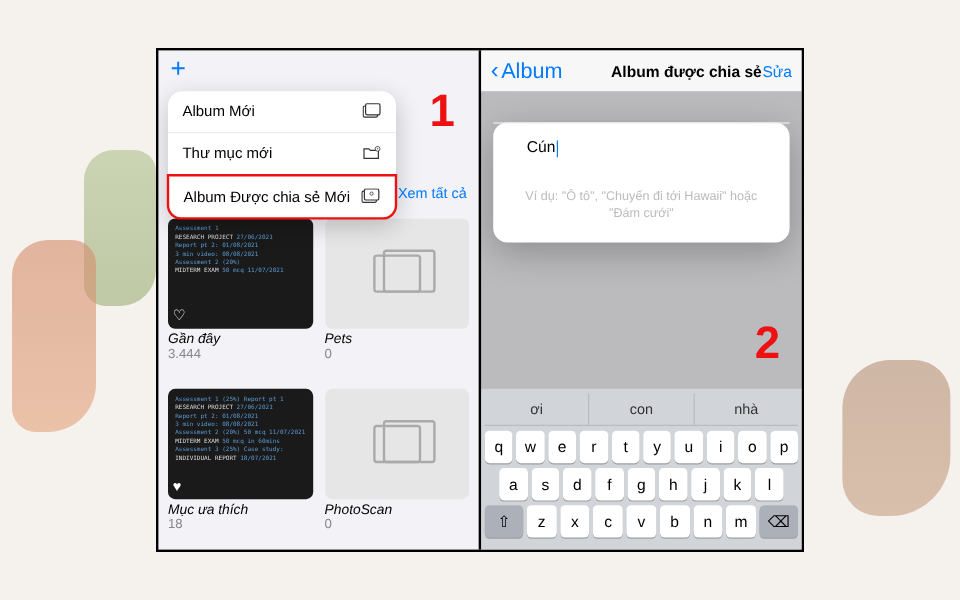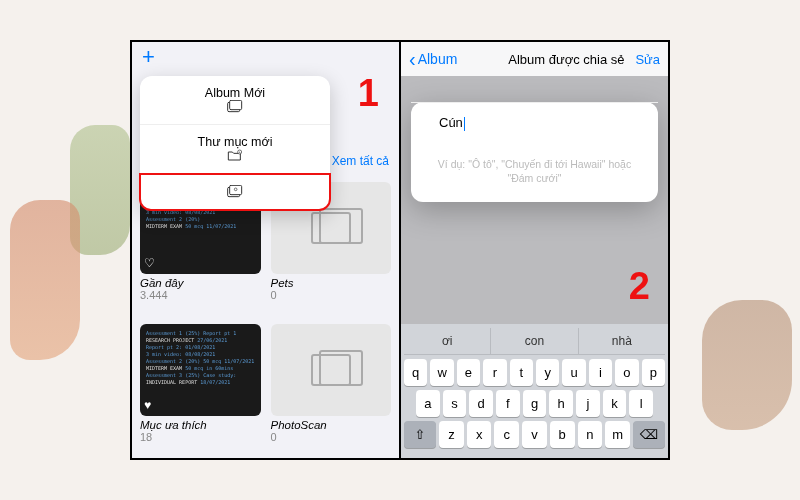--- a/index.html
+++ b/index.html
@@ -37,21 +37,20 @@
   .menu {
     position:absolute; left:8px; top:34px; width:190px;
     background:#fff; border-radius:12px;
     box-shadow:0 6px 20px rgba(0,0,0,0.2);
     z-index:5;
   }
   .menu-item {
     display:flex; justify-content:space-between; align-items:center;
     padding:10px 12px; font-size:12.5px;
     border-bottom:1px solid #eee;
-    flex-direction:column;
   }
   .menu-item:last-child { border-bottom:none; border:2px solid #e11; border-radius:0 0 12px 12px; margin:-1px; }
   .menu-icon { width:16px; height:14px; }
 
   .see-all { position:absolute; right:10px; top:112px; color:#007aff; font-size:12px; }
 
   .album-grid {
     position:absolute; top:140px; left:8px; right:8px; bottom:0;
     display:grid; grid-template-columns:1fr 1fr; gap:8px 10px;
     overflow:hidden;
@@ -68,23 +67,23 @@
   .album-count { color:#888; font-size:11px; }
   .heart { position:absolute; bottom:4px; left:4px; color:#fff; font-size:12px; }
   .dark-lines { padding:6px; font-size:5px; line-height:7px; color:#5b9bd5; font-family:monospace; }
   .dark-lines span { color:#ddd; }
 
   
   .p2-nav {
     height:34px; display:flex; align-items:center; justify-content:space-between;
     padding:0 8px; background:#f7f7f8;
   }
-  .nav-back { color:#007aff; font-size:14px; display:flex; align-items:center; }
+  .nav-back { color:#007aff; font-size:18px; display:flex; align-items:center; }
   .nav-back::before { content:'‹'; font-size:20px; margin-right:2px; font-weight:300; }
-  .nav-title { font-size:13px; font-weight:400;margin-left:40px; }
+  .nav-title { font-size:13px; font-weight:700;margin-left:40px; }
   .nav-edit { color:#007aff; font-size:13px; }
 
   .p2-dim { position:absolute; top:34px; left:0; right:0; bottom:0; background:rgba(120,120,120,0.45); }
 
   .modal {
     position:absolute; left:10px; right:10px; top:60px;
     background:#fff; border-radius:12px;
     box-shadow:0 8px 30px rgba(0,0,0,0.25);
     padding-bottom:16px;
   }
@@ -149,20 +148,21 @@
       </div>
       <div class="menu-item">
         <span>Thư mục mới</span>
         <svg class="menu-icon" viewBox="0 0 24 20">
             <path d="M2 4 h6 l2 2 h10 v10 h-18 z" fill="none" stroke="#333" stroke-width="1.5"></path>
             <circle cx="19" cy="4" r="3" fill="#fff" stroke="#333" stroke-width="1"></circle>
             <text x="19" y="6" font-size="5" text-anchor="middle">+</text>
           </svg>
       </div>
       <div class="menu-item">
+        <span>Album Được chia sẻ Mới</span>
         <svg class="menu-icon" viewBox="0 0 24 20">
             <rect x="1" y="3" width="18" height="14" rx="2" fill="none" stroke="#333" stroke-width="1.5"></rect>
             <rect x="4" y="0" width="18" height="14" rx="2" fill="#fff" stroke="#333" stroke-width="1.5"></rect>
             <circle cx="13" cy="6" r="2" fill="none" stroke="#333"></circle>
           </svg>
       </div>
     </div>
 
     <span class="see-all">Xem tất cả</span>
 

